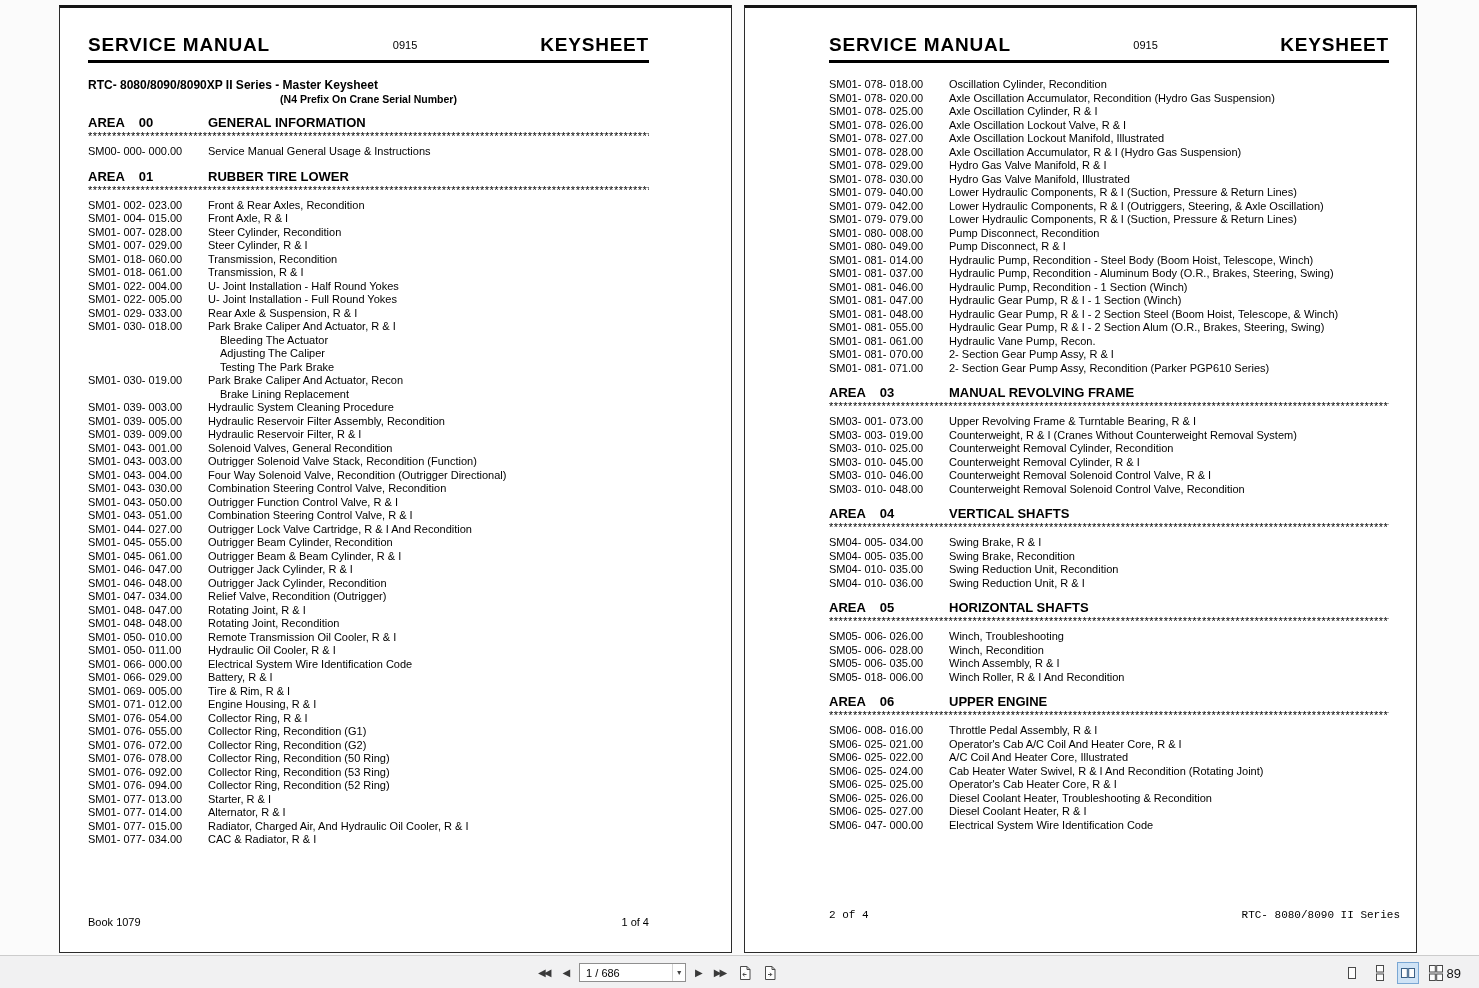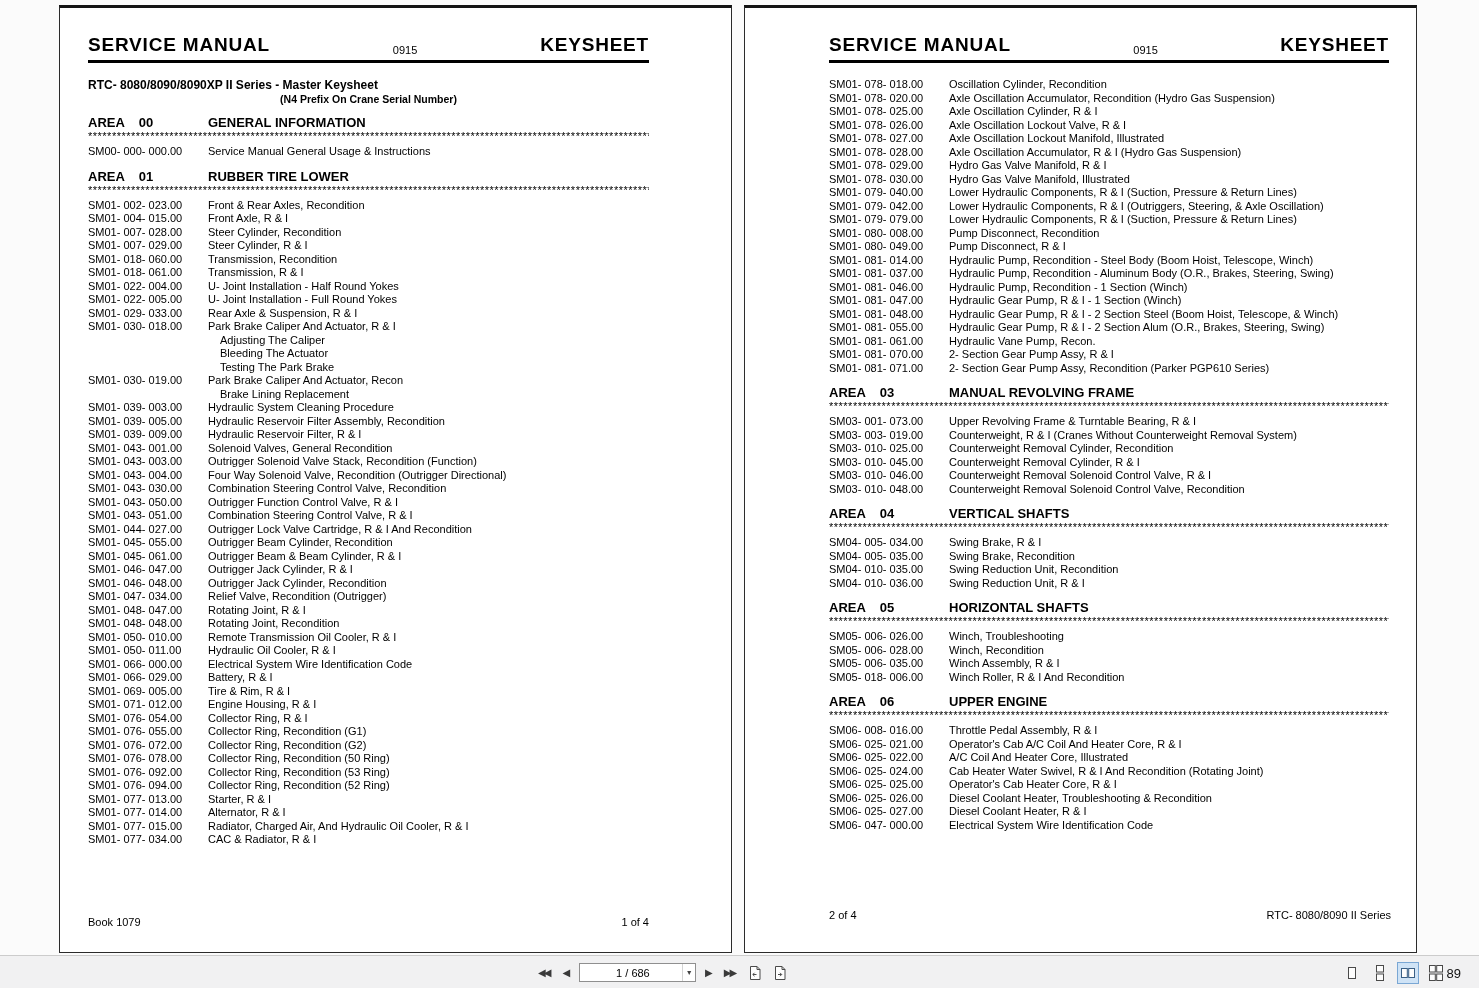--- a/index.html
+++ b/index.html
@@ -9,21 +9,21 @@
   .pages-area { position:absolute; left:0; top:0; right:0; bottom:33px; background:#fbfbfb; }
 
   .page { position:absolute; top:5px; width:673px; height:948px; background:#fff;
           border:1px solid #2b2b2b; border-top:3px solid #141414; }
   .page.left  { left:59px; }
   .page.right { left:744px; }
   .page-inner { position:absolute; inset:0; }
   .page.left  .page-inner { padding:26px 82px 0 28px; }
   .page.right .page-inner { padding:26px 27px 0 84px; }
 
-  .page-header { display:flex; align-items:flex-end;gap:20px; }
+  .page-header { display:flex; align-items:center;gap:20px; }
   .hdr-left, .hdr-right { font-size:19px; font-weight:700; letter-spacing:0.8px; }
   .hdr-center { flex:1; text-align:center; font-size:11px; }
   .hdr-rule { height:3px; background:#000; margin-top:4px; }
 
   .page-body { margin-top:15px; }
   .doc-title { font-size:12px; font-weight:700; }
   .doc-subtitle { font-size:10.5px; font-weight:700; margin-top:1px;text-align:center; }
   .doc-title:empty, .doc-subtitle:empty { display:none; }
 
   .entry-row { display:flex; font-size:11px; line-height:13.5px; }
@@ -32,32 +32,32 @@
   .entry-row.sub .cell-desc { padding-left:12px; }
 
   .area-row { display:flex; font-weight:700; font-size:13px; margin-top:11px; line-height:14px; }
   .area-num { margin-left:14px; }
   .area-title { }
   .asterisk-line { font-size:11px; line-height:12px; letter-spacing:0.5px; white-space:nowrap;
                    overflow:hidden; margin-bottom:3px; }
 
   .page-footer { position:absolute; display:flex; justify-content:space-between; font-size:11px; }
   .page.left  .page-footer { left:28px; right:82px; bottom:24px; }
-  .page.right .page-footer { left:84px; right:25px; bottom:31px; }
+  .page.right .page-footer { left:84px; right:16px; bottom:31px;font-family:Liberation Mono, monospace; }
 
   
   .toolbar { position:absolute; left:0; bottom:0; width:100%; height:33px; background:#f1f1f2;
              border-top:1px solid #ccc; }
   .nav-group { position:absolute; left:536px; top:0; height:33px; display:flex; align-items:center; gap:7px; }
   .tool-btn { background:transparent; border:none; padding:1px 2px; height:22px; display:flex;
               align-items:center; justify-content:center; cursor:pointer; font-family:inherit; }
   .tri { font-size:10px; color:#3a3a3a; line-height:1; }
   .tri.dbl { letter-spacing:-2px; padding-right:2px; }
-  .page-combo { display:flex; align-items:center; width:117px; height:19px; background:#fff;
-                border:1px solid #8f8f8f;padding-left:30px; }
+  .page-combo { display:flex; align-items:center; width:107px; height:19px; background:#fff;
+                border:1px solid #8f8f8f; }
   .page-combo input { flex:1; min-width:0; border:0; outline:0; background:transparent; padding:0 0 0 6px;
                       font-family:"Liberation Sans",sans-serif; font-size:11px; color:#000; }
   .combo-arrow { width:13px; align-self:stretch; display:flex; align-items:center; justify-content:center;
                  font-size:7px; color:#444; border-left:1px solid #d4d4d4; cursor:pointer; }
   .view-group { position:absolute; right:32px; top:0; height:33px; display:flex; align-items:center; gap:6px; }
   .view-btn { width:22px; height:22px; display:flex; align-items:center; justify-content:center;
               background:transparent; border:1px solid transparent; padding:0; cursor:pointer; }
   .view-btn.selected { background:#cfe3f6; border:1px solid #7aa7d4; }
   .zoom-label { position:absolute; right:18px; top:10px; font-size:13px; color:#111; }
 </style>
@@ -127,25 +127,25 @@
             <div class="entry-row">
               <span class="cell-code">SM01- 029- 033.00</span>
               <span class="cell-desc">Rear Axle &amp; Suspension, R &amp; I</span>
             </div>
             <div class="entry-row">
               <span class="cell-code">SM01- 030- 018.00</span>
               <span class="cell-desc">Park Brake Caliper And Actuator, R &amp; I</span>
             </div>
             <div class="entry-row sub">
               <span class="cell-code"></span>
-              <span class="cell-desc">Adjusting The Caliper</span>
+              <span class="cell-desc">Bleeding The Actuator</span>
             </div>
             <div class="entry-row sub">
               <span class="cell-code"></span>
-              <span class="cell-desc">Bleeding The Actuator</span>
+              <span class="cell-desc">Adjusting The Caliper</span>
             </div>
             <div class="entry-row sub">
               <span class="cell-code"></span>
               <span class="cell-desc">Testing The Park Brake</span>
             </div>
             <div class="entry-row">
               <span class="cell-code">SM01- 030- 019.00</span>
               <span class="cell-desc">Park Brake Caliper And Actuator, Recon</span>
             </div>
             <div class="entry-row sub">

